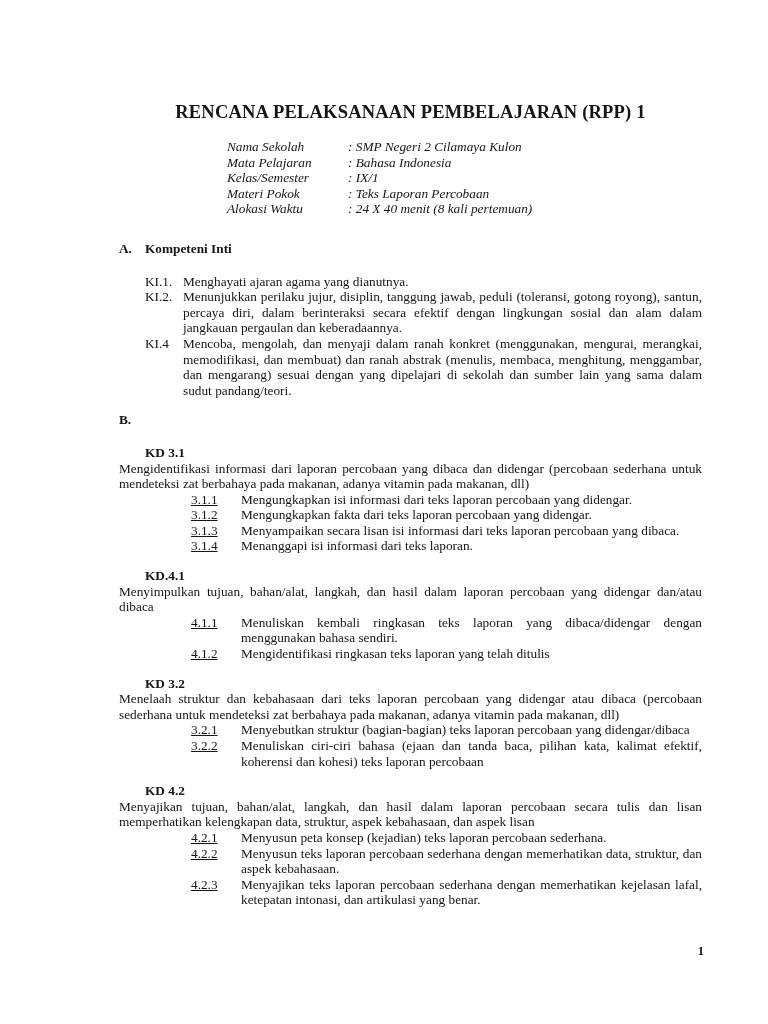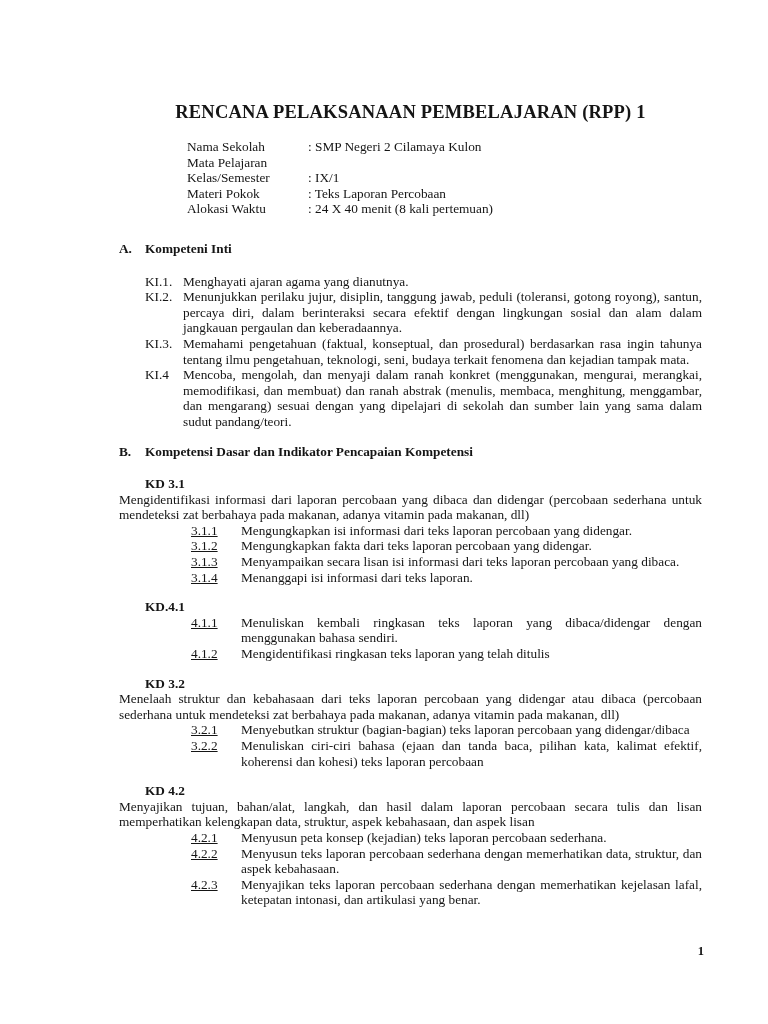--- a/index.html
+++ b/index.html
@@ -23,21 +23,21 @@
     background: #ffffff;
   }
   .doc-title {
     text-align: center;
     font-weight: bold;
     font-size: 18.5px;
     line-height: 22px;
     letter-spacing: 0.2px;
     white-space: nowrap;
   }
-  .info-block { margin: 16px 0 0 68px; }
+  .info-block { margin: 16px 0 0 108px; font-style: italic; }
   .info-row { display: flex; }
   .info-label { width: 121px; flex-shrink: 0; }
   .info-value { flex: 1; white-space: nowrap; }
 
   .section-a { margin-top: 24px; }
   .section-b { margin-top: 14px; }
   .section-heading { display: flex; font-weight: bold; }
   .section-letter { width: 26px; flex-shrink: 0; }
   .section-body { margin-top: 17px; }
 
@@ -69,20 +69,21 @@
 
   <div class="doc-title">RENCANA PELAKSANAAN PEMBELAJARAN (RPP) 1</div>
 
   <div class="info-block">
       <div class="info-row">
         <span class="info-label">Nama Sekolah</span>
         <span class="info-value">: SMP Negeri 2 Cilamaya Kulon</span>
       </div>
       <div class="info-row">
         <span class="info-label">Mata Pelajaran</span>
+        <span class="info-value">: Bahasa Indonesia</span>
       </div>
       <div class="info-row">
         <span class="info-label">Kelas/Semester</span>
         <span class="info-value">: IX/1</span>
       </div>
       <div class="info-row">
         <span class="info-label">Materi Pokok</span>
         <span class="info-value">: Teks Laporan Percobaan</span>
       </div>
       <div class="info-row">
@@ -99,34 +100,29 @@
     <div class="section-body">
         <div class="ki-row">
           <span class="ki-label">KI.1.</span>
           <span class="ki-text">Menghayati ajaran agama yang dianutnya.</span>
         </div>
         <div class="ki-row">
           <span class="ki-label">KI.2.</span>
           <span class="ki-text">Menunjukkan perilaku jujur, disiplin, tanggung jawab, peduli (toleransi, gotong royong), santun, percaya diri, dalam berinteraksi secara efektif dengan lingkungan sosial dan alam dalam jangkauan pergaulan dan keberadaannya.</span>
         </div>
         <div class="ki-row">
-          <span class="ki-label">KI.3.</span>
-          <span class="ki-text">Memahami pengetahuan (faktual, konseptual, dan prosedural) berdasarkan rasa ingin tahunya tentang ilmu pengetahuan, teknologi, seni, budaya terkait fenomena dan kejadian tampak mata.</span>
-        </div>
-        <div class="ki-row">
           <span class="ki-label">KI.4</span>
           <span class="ki-text">Mencoba, mengolah, dan menyaji dalam ranah konkret (menggunakan, mengurai, merangkai, memodifikasi, dan membuat) dan ranah abstrak (menulis, membaca, menghitung, menggambar, dan mengarang) sesuai dengan yang dipelajari di sekolah dan sumber lain yang sama dalam sudut pandang/teori.</span>
         </div>
       </div>
   </div>
 
   <div class="section section-b">
     <div class="section-heading">
       <span class="section-letter">B.</span>
-      <span class="section-title">Kompetensi Dasar dan Indikator Pencapaian Kompetensi</span>
     </div>
     <div class="section-body">
         <div class="kd-block">
           <div class="kd-row">
             <span class="kd-label">KD 3.1</span>
             <span class="kd-text">Mengidentifikasi informasi dari laporan percobaan yang dibaca dan didengar (percobaan sederhana untuk mendeteksi zat berbahaya pada makanan, adanya vitamin pada makanan, dll)</span>
           </div>
           <div class="ind-row">
             <span class="ind-num">3.1.1</span>
             <span class="ind-text">Mengungkapkan isi informasi dari teks laporan percobaan yang didengar.</span>
@@ -140,20 +136,21 @@
             <span class="ind-text">Menyampaikan secara lisan isi informasi dari teks laporan percobaan yang dibaca.</span>
           </div>
           <div class="ind-row">
             <span class="ind-num">3.1.4</span>
             <span class="ind-text">Menanggapi isi informasi dari teks laporan.</span>
           </div>
         </div>
         <div class="kd-block">
           <div class="kd-row">
             <span class="kd-label">KD.4.1</span>
+            <span class="kd-text">Menyimpulkan tujuan, bahan/alat, langkah, dan hasil dalam laporan percobaan yang didengar dan/atau dibaca</span>
           </div>
           <div class="ind-row">
             <span class="ind-num">4.1.1</span>
             <span class="ind-text">Menuliskan kembali ringkasan teks laporan yang dibaca/didengar dengan menggunakan bahasa sendiri.</span>
           </div>
           <div class="ind-row">
             <span class="ind-num">4.1.2</span>
             <span class="ind-text">Mengidentifikasi ringkasan teks laporan yang telah ditulis</span>
           </div>
         </div>

